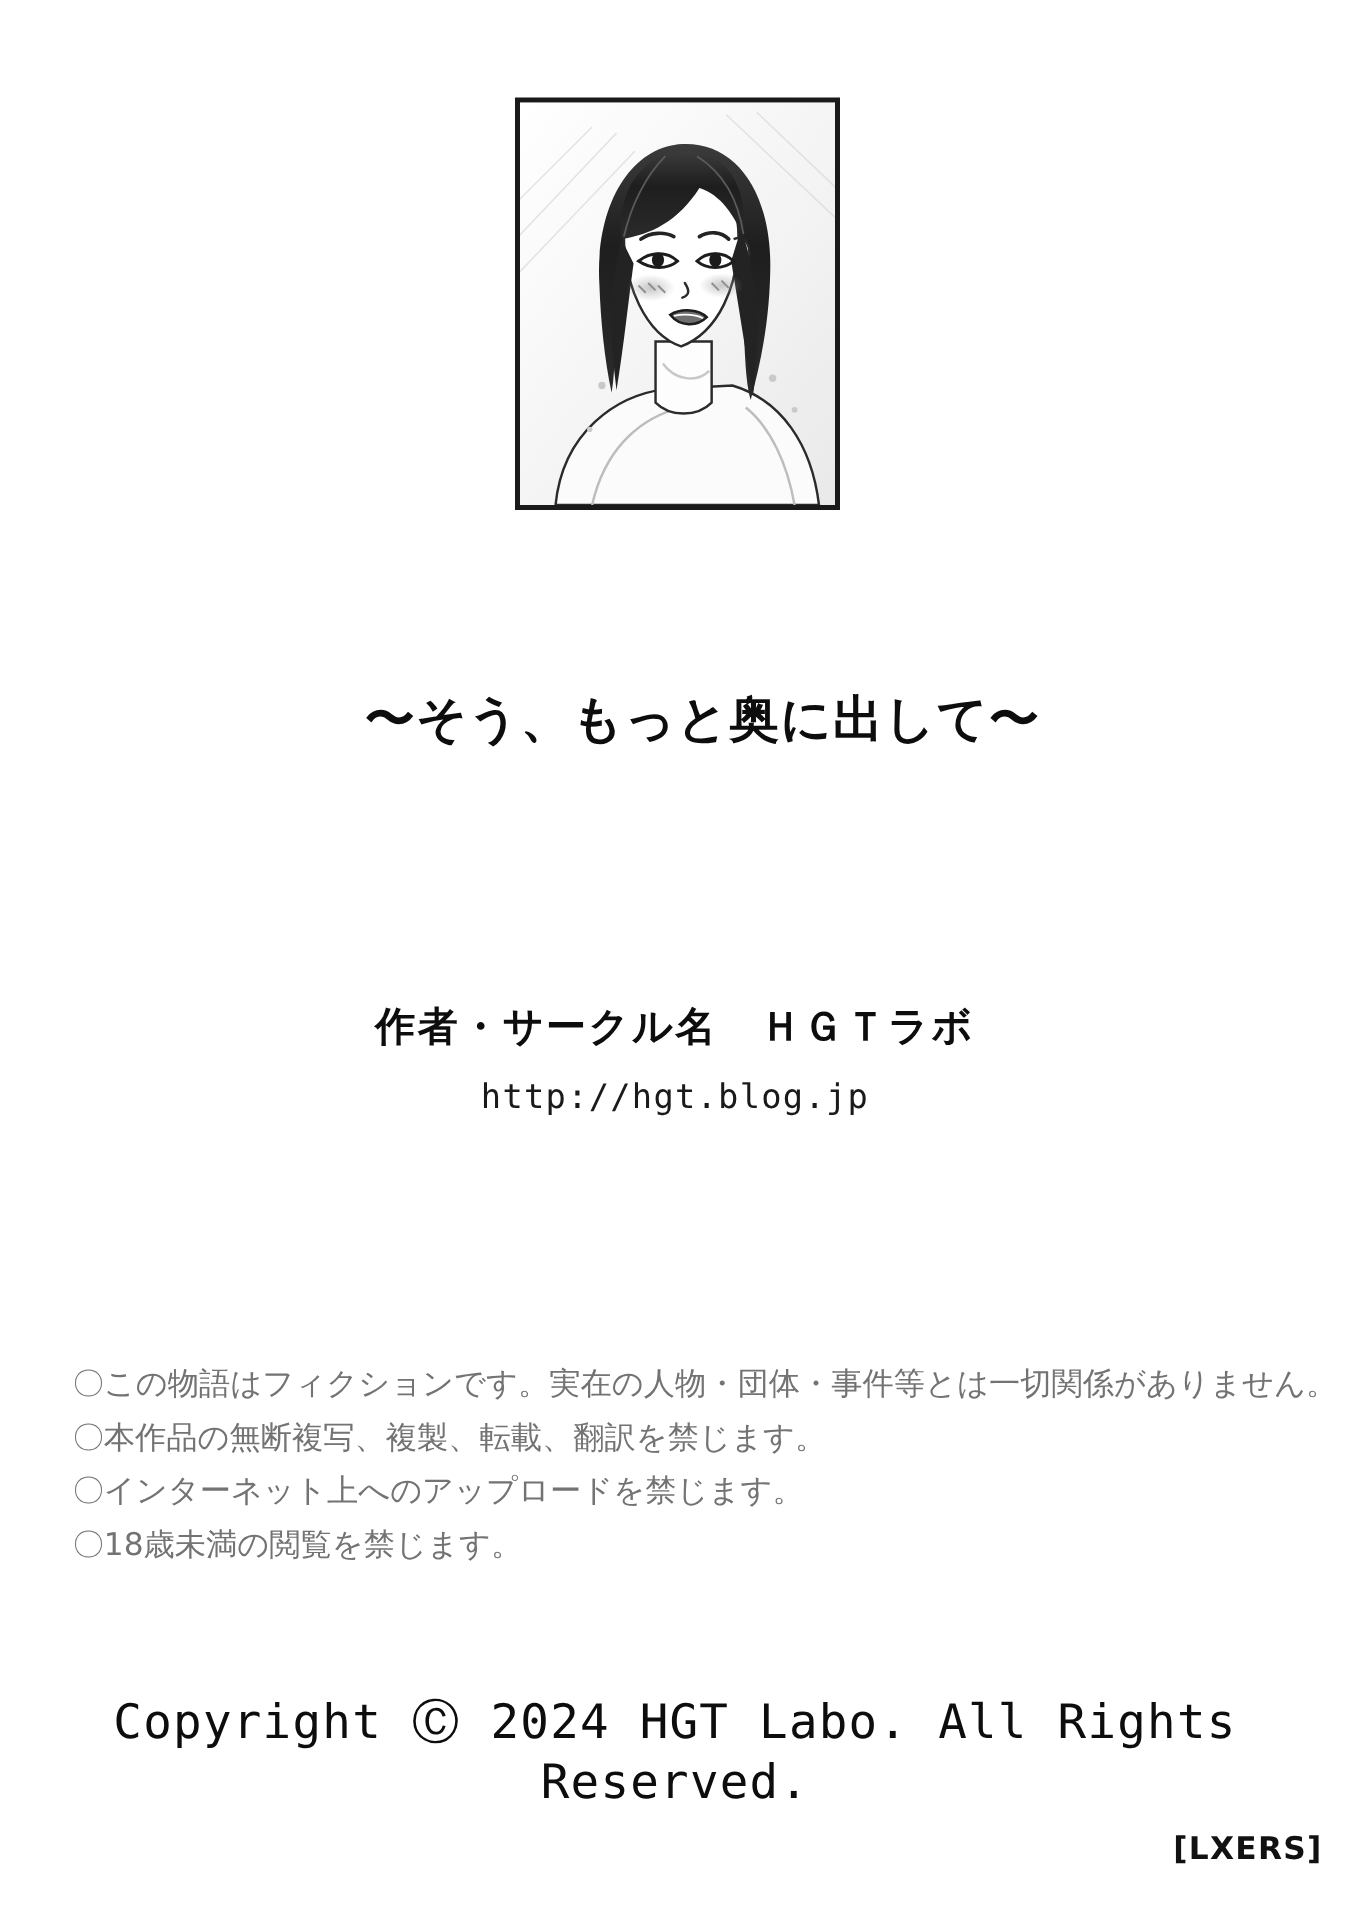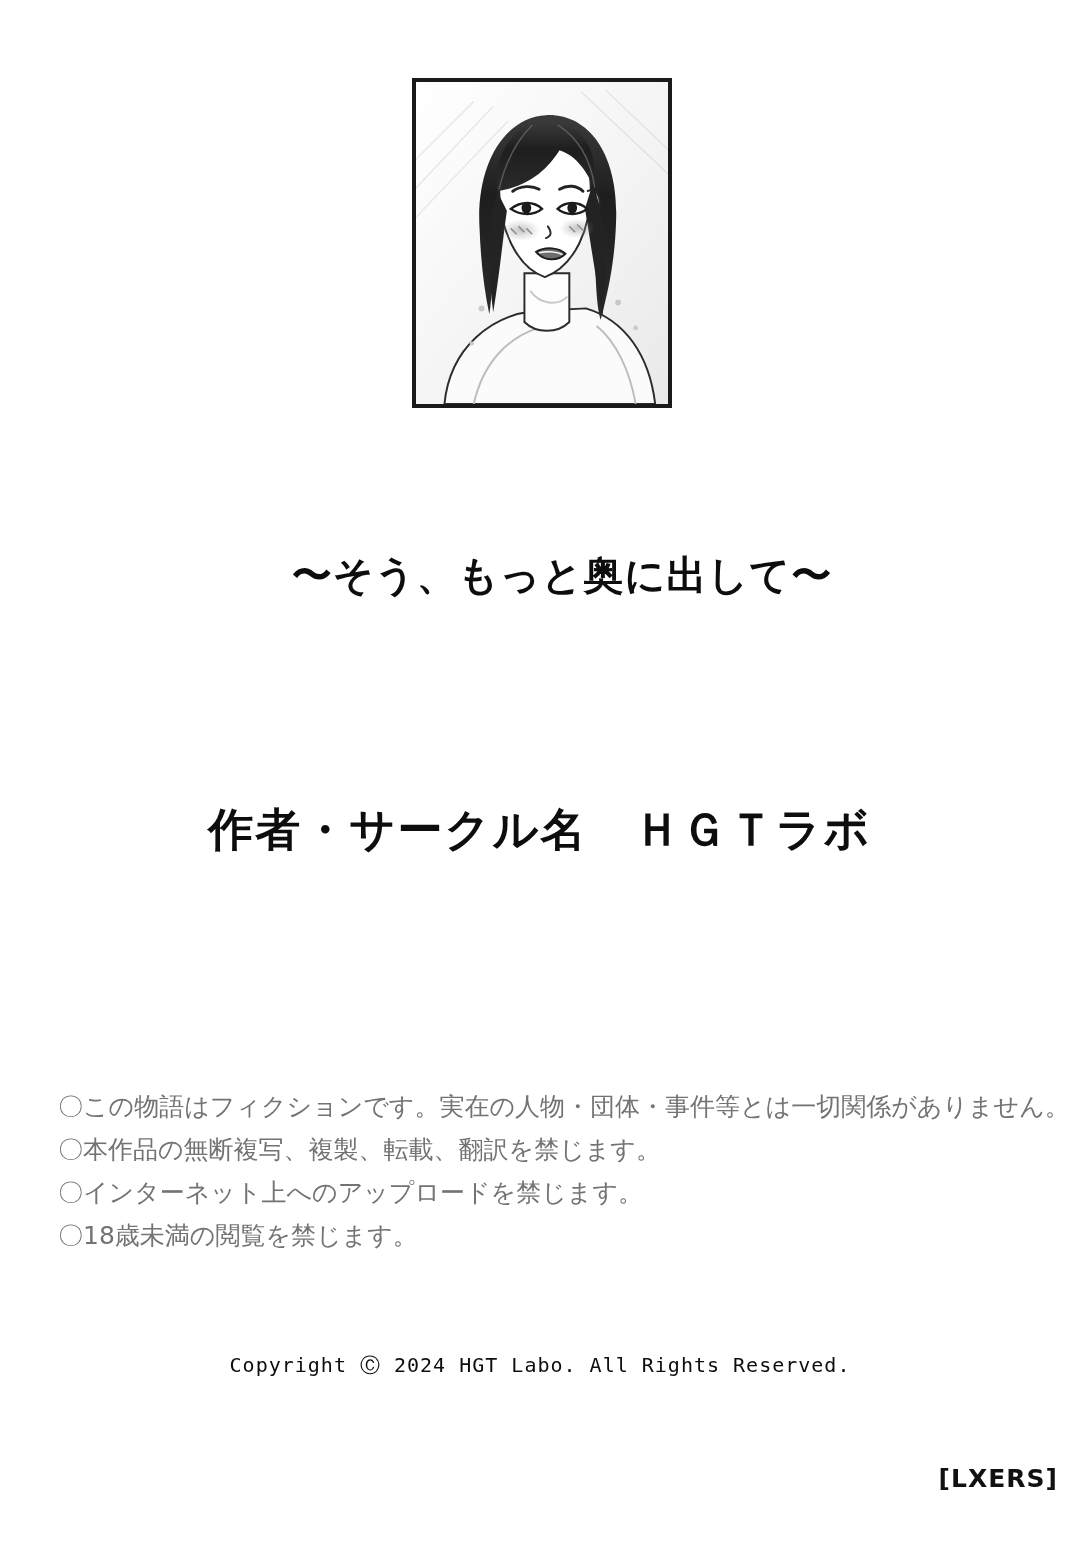--- a/index.html
+++ b/index.html
@@ -63,21 +63,21 @@
   
   .author-block {
     position: absolute;
     left: 0;
     top: 800px;
     width: 1080px;
     text-align: center;
   }
   .author-line {
     font-family: Liberation Mono, monospace;
-    font-size: 45px;
+    font-size: 32px;
     font-weight: bold;
     letter-spacing: 2px;
     color: #0d0d0d;
   }
   .site-url {
     font-family: "DejaVu Sans Mono", monospace;
     font-size: 27px;
     letter-spacing: 1px;
     margin-top: 18px;
     color: #1a1a1a;
@@ -100,21 +100,21 @@
   }
 
   
   .copyright {
     position: absolute;
     left: 0;
     top: 1352px;
     width: 1080px;
     text-align: center;
     font-family: "DejaVu Sans Mono", monospace;
-    font-size: 20px;
+    font-size: 38px;
     letter-spacing: 1px;
     color: #0d0d0d;
   }
 
   
   .watermark {
     position: absolute;
     right: 22px;
     top: 1465px;
     text-align: left;
@@ -216,20 +216,21 @@
     </g>
   </svg>
 </div>
 
 <div class="title-block">
   <div class="subtitle">〜そう、もっと奥に出して〜</div>
 </div>
 
 <div class="author-block">
   <div class="author-line">作者・サークル名　ＨＧＴラボ</div>
+  <div class="site-url">http://hgt.blog.jp</div>
 </div>
 
 <div class="notice-block">
   <div class="notice-line">〇この物語はフィクションです。実在の人物・団体・事件等とは一切関係がありません。</div>
   <div class="notice-line">〇本作品の無断複写、複製、転載、翻訳を禁じます。</div>
   <div class="notice-line">〇インターネット上へのアップロードを禁じます。</div>
   <div class="notice-line">〇18歳未満の閲覧を禁じます。</div>
 </div>
 
 <div class="copyright">Copyright Ⓒ  2024 HGT Labo. All Rights Reserved.</div>

